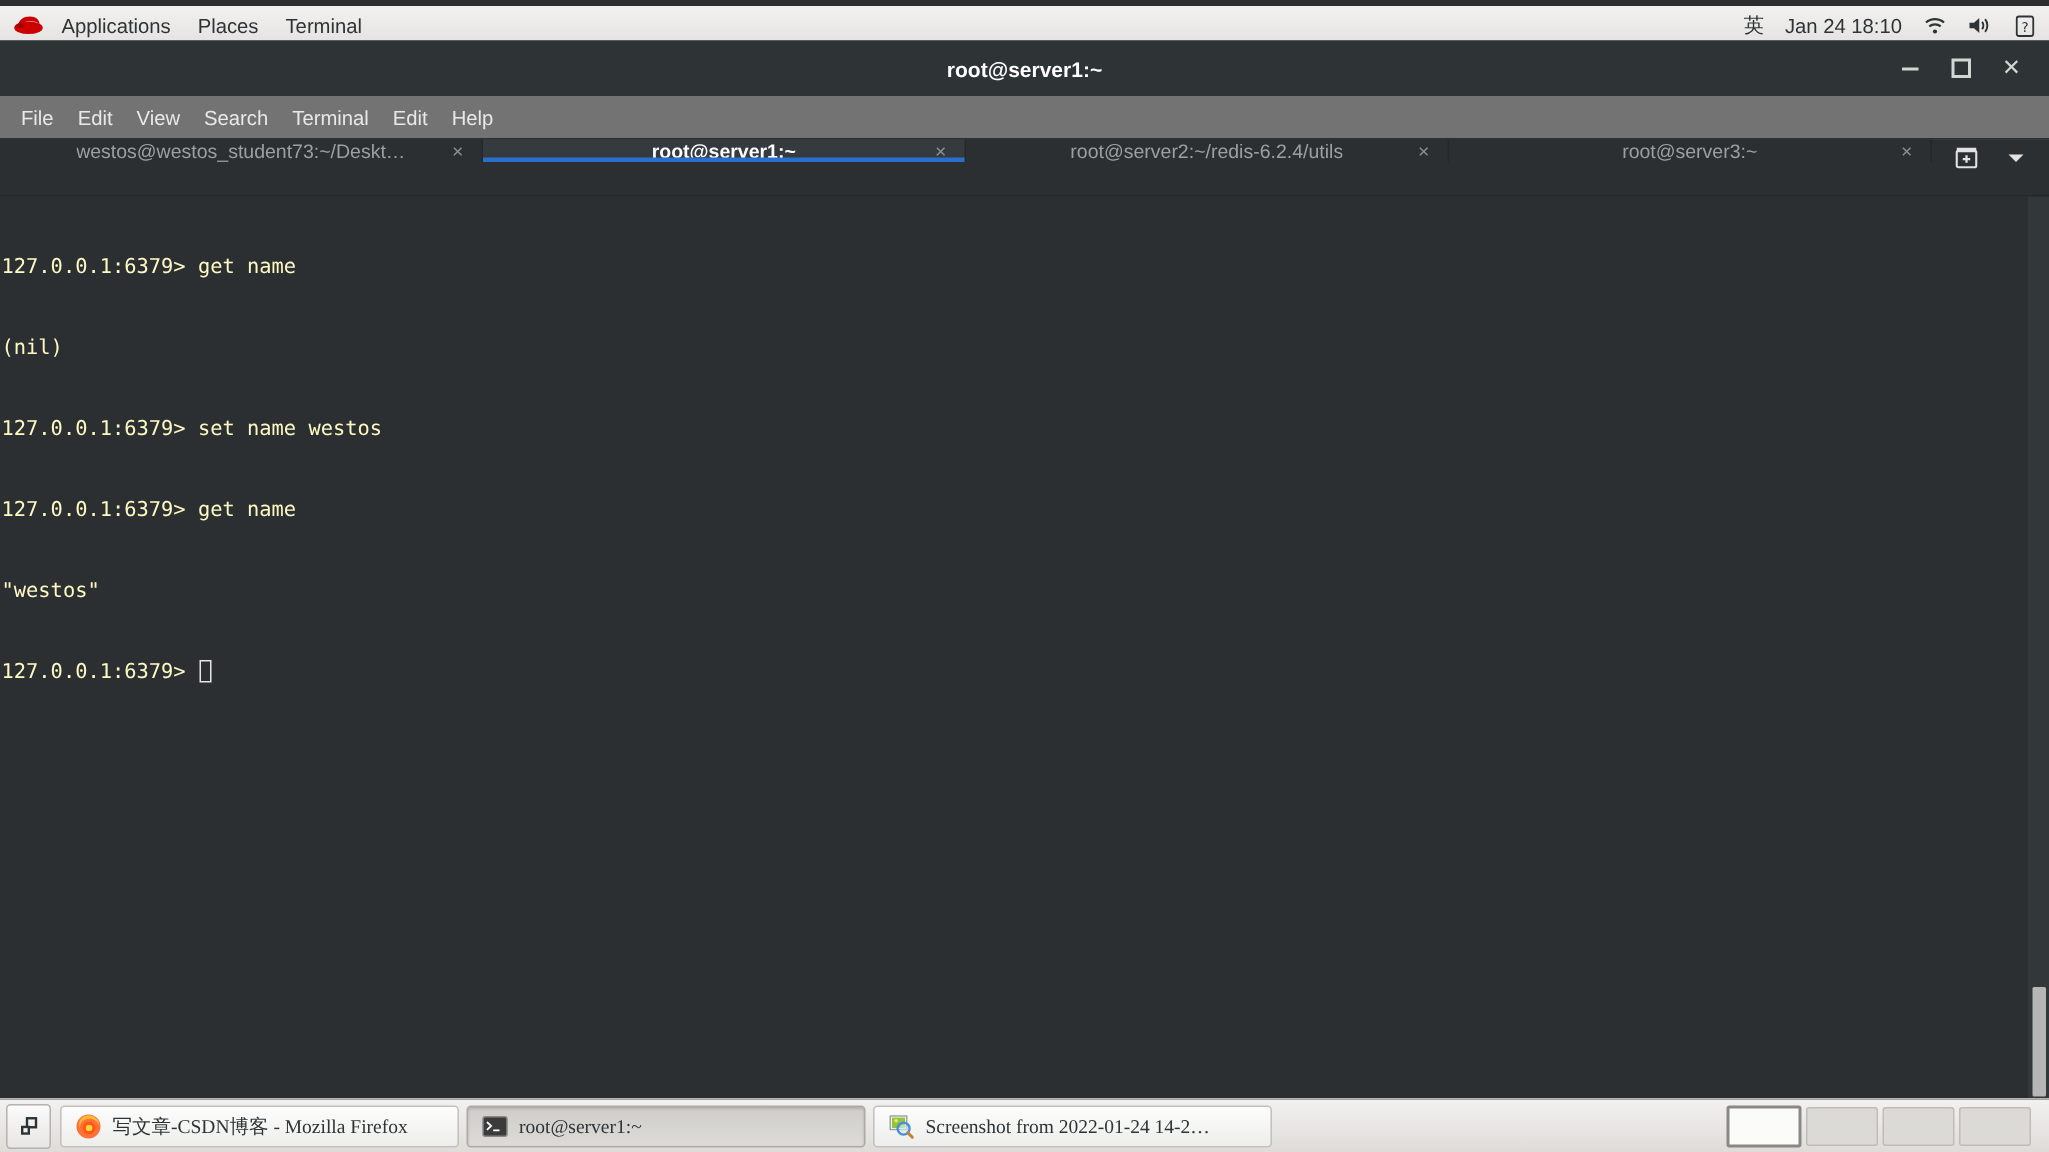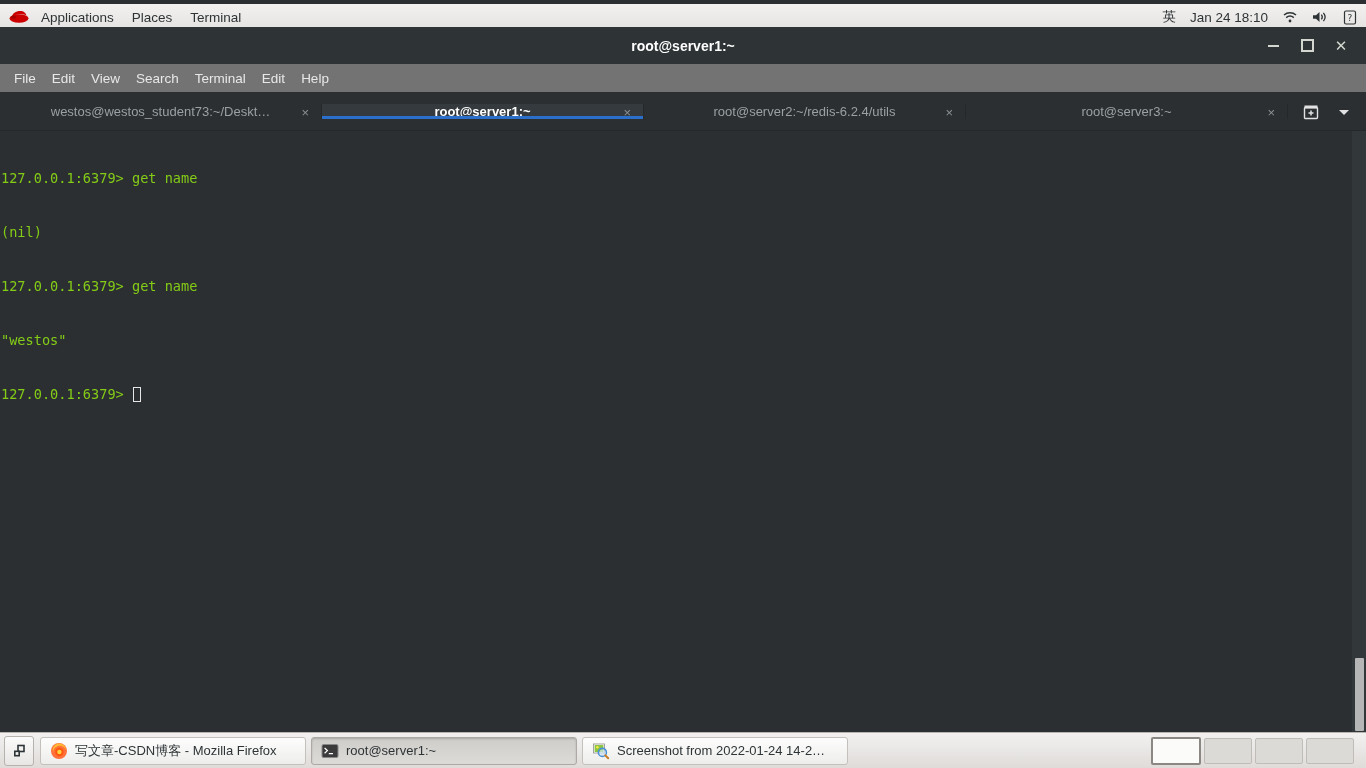--- a/index.html
+++ b/index.html
@@ -123,21 +123,21 @@
     font-size: 13.5px;
     color: #e8e8e8;
     cursor: default;
   }
 
   
   .tab-bar {
     height: 37px;
     background: #2b2f32;
     display: flex;
-    align-items: center;
+    align-items: flex-start;
     flex: none;
     border-bottom: 1px solid #24282b;
   }
   .tab {
     flex: 1 1 0;
     min-width: 0;
     display: flex;
     align-items: center;
     justify-content: center;
     position: relative;
@@ -199,21 +199,21 @@
     position: relative;
     overflow: hidden;
     display: flex;
   }
   .term-text {
     flex: 1 1 auto;
     padding: 2px 0 0 1px;
     font-family: "DejaVu Sans Mono", "Liberation Mono", monospace;
     font-size: 13.6px;
     line-height: 18px;
-    color: #84cc16;
+    color: #fef9c3;
     white-space: pre;
   }
   .term-line { height: 18px; }
   .cursor-block {
     display: inline-block;
     width: 8px;
     height: 15px;
     border: 1px solid #e6e6e6;
     box-sizing: border-box;
     vertical-align: -3px;
@@ -284,20 +284,21 @@
   .task-item.w-shot    { width: 266px; }
   .task-item.pressed {
     background: linear-gradient(to bottom, #cfcdc9, #dddbd8);
     border-color: #adaaa6;
     box-shadow: inset 0 1px 2px rgba(0,0,0,0.18);
   }
   .task-item .task-label {
     overflow: hidden;
     text-overflow: ellipsis;
     white-space: nowrap;
+    font-family: Liberation Serif, serif;
   }
   .task-icon { width: 18px; height: 18px; flex: none; display: block; }
   .workspaces {
     margin-left: auto;
     display: flex;
     align-items: center;
     gap: 3px;
     padding-right: 8px;
   }
   .ws {
@@ -431,20 +432,21 @@
           <path d="M2 3 L7 8 L12 3 Z" fill="#e2e2e2"></path>
         </svg>
       </div>
     </div>
   </div>
 
   <div class="term-body">
     <div class="term-text">
       <div class="term-line">127.0.0.1:6379&gt; get name</div>
       <div class="term-line">(nil)</div>
+      <div class="term-line">127.0.0.1:6379&gt; set name westos</div>
       <div class="term-line">127.0.0.1:6379&gt; get name</div>
       <div class="term-line">"westos"</div>
       <div class="term-line"><span>127.0.0.1:6379&gt; </span><span class="cursor-block"></span></div>
     </div>
     <div class="scroll-track">
       <div class="scroll-thumb"></div>
     </div>
   </div>
 </div>
 

